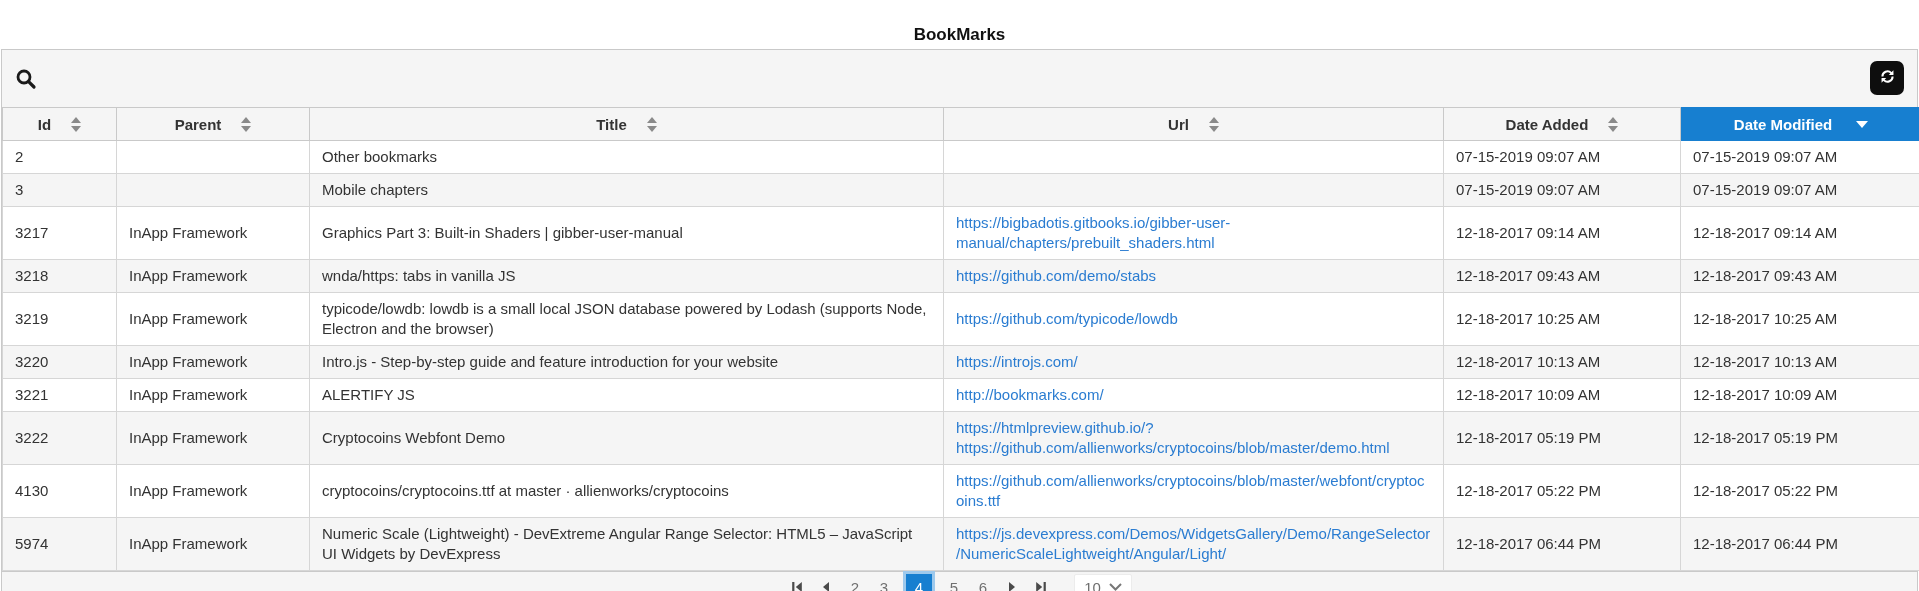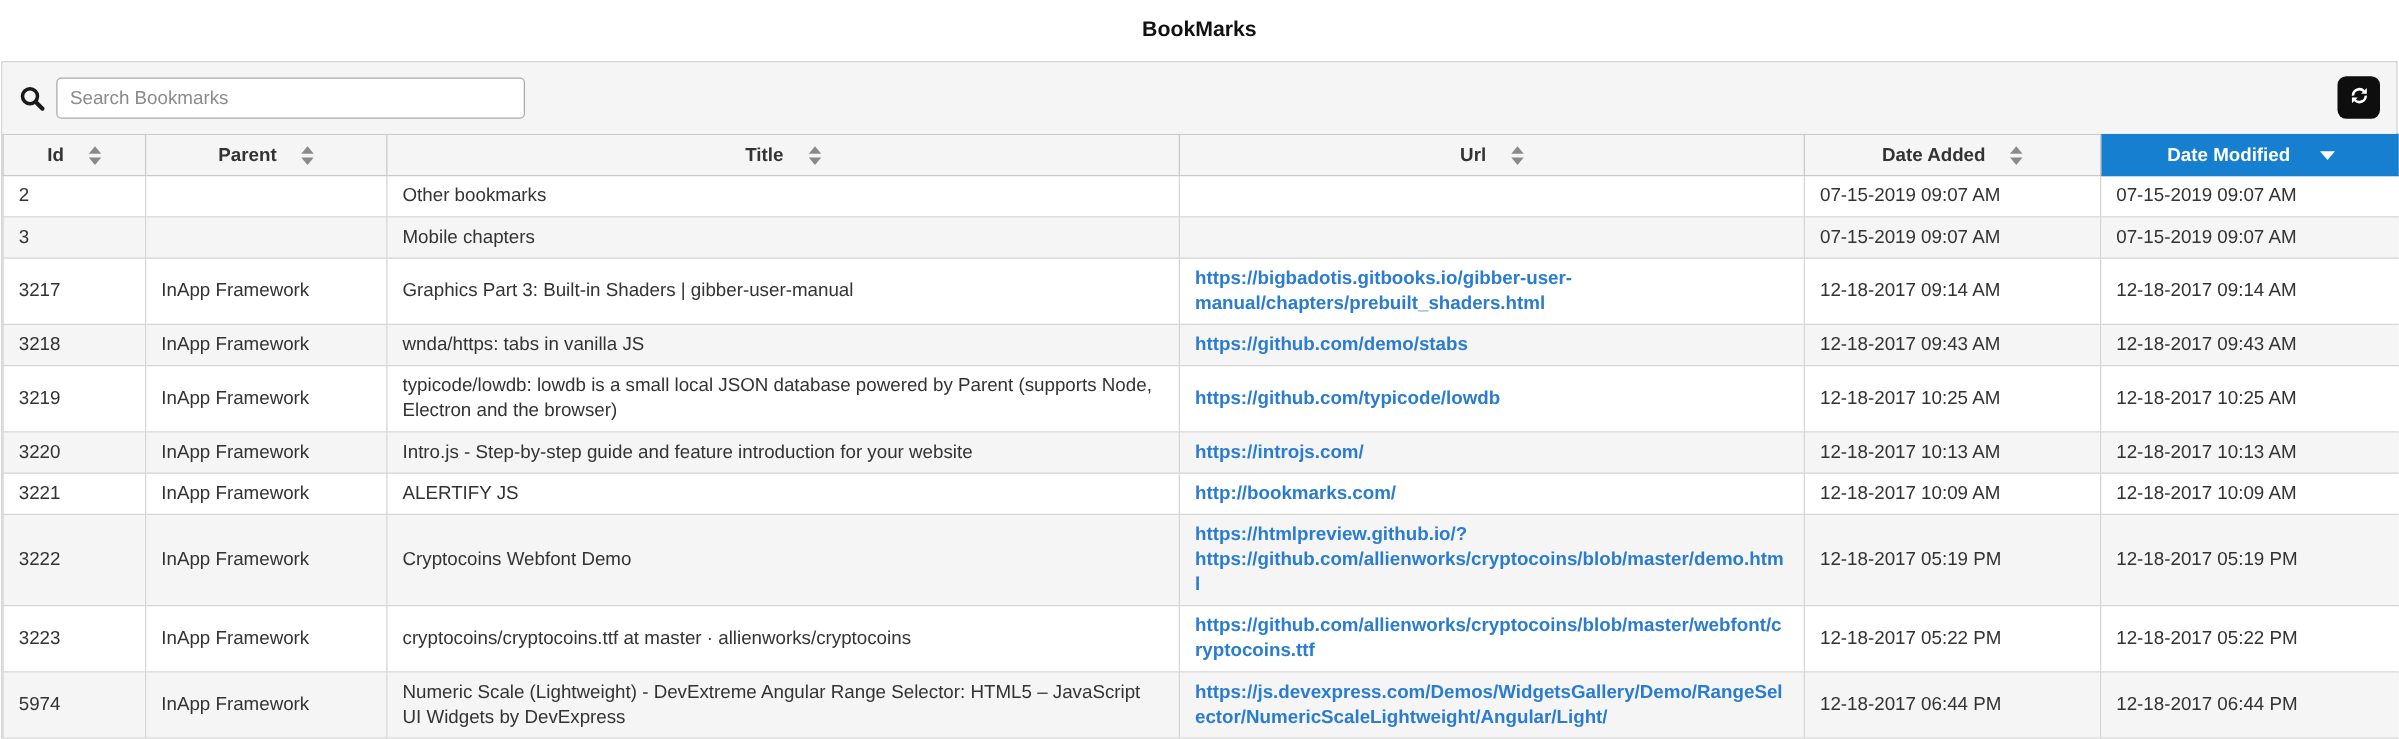--- a/index.html
+++ b/index.html
@@ -13,21 +13,21 @@
   }
   *{box-sizing:border-box;}
   html,body{margin:0;padding:0;}
   body{
     width:1919px;height:591px;position:relative;overflow:hidden;
     background:#fff;color:var(--text);
     font-family:"Liberation Sans","DejaVu Sans",sans-serif;font-size:15px;
   }
   .page-title{
     text-align:center;font-size:17px;font-weight:700;color:#111;
-    padding-top:14px;height:49px;
+    padding-top:25px;height:49px;
   }
   .panel{
     margin:0 1px;border:1px solid var(--border);
     display:flex;flex-direction:column;background:#fff;
   }
   
   .toolbar{
     height:57px;background:var(--panel-bg);
     display:flex;align-items:center;padding:0 13px;position:relative;
     flex:0 0 auto;
@@ -63,21 +63,21 @@
   .tri-up{width:0;height:0;border-left:5px solid transparent;border-right:5px solid transparent;border-bottom:6px solid #8a8a8a;}
   .tri-down{width:0;height:0;border-left:5px solid transparent;border-right:5px solid transparent;border-top:6px solid #8a8a8a;}
   .caret-desc{width:0;height:0;border-left:6px solid transparent;border-right:6px solid transparent;border-top:7px solid #fff;margin-left:4px;}
   tbody td{
     border:1px solid var(--cell-border);
     padding:6px 12px;line-height:20px;vertical-align:middle;
     overflow-wrap:break-word;word-wrap:break-word;
   }
   tbody tr{background:#fff;}
   tbody tr:nth-child(even){background:#f5f5f5;}
-  td.c-url a{color:var(--link);text-decoration:none;cursor:pointer;font-weight:bold;}
+  td.c-url a{color:var(--link);text-decoration:none;cursor:pointer;}
   
   .pager{
     height:31px;background:var(--panel-bg);border-top:1px solid var(--border);
     display:flex;align-items:center;justify-content:center;gap:9px;
     flex:0 0 auto;
   }
   .pg-btn{
     display:inline-flex;align-items:center;justify-content:center;
     min-width:20px;height:24px;cursor:pointer;color:#707070;font-size:15px;
     background:transparent;border:none;padding:0 4px;font-family:inherit;
@@ -104,21 +104,20 @@
 
 <div class="panel">
 
   <div class="toolbar">
     <span class="search-icon">
       <svg width="22" height="22" viewBox="0 0 22 22">
         <circle cx="9" cy="9" r="6" fill="none" stroke="#1a1a1a" stroke-width="2.8"></circle>
         <line x1="13.6" y1="13.6" x2="19" y2="19" stroke="#1a1a1a" stroke-width="3.2" stroke-linecap="round"></line>
       </svg>
     </span>
-    <input class="search-input" type="text" placeholder="Search Bookmarks" style="">
     <button class="refresh-btn" style="background: rgb(14, 14, 14);">
       <span>
         <svg width="17" height="17" viewBox="0 0 16 16">
           <path d="M3.2 8a4.8 4.8 0 0 1 8.2-3.4L12.8 6" fill="none" stroke="#fff" stroke-width="1.9"></path>
           <polygon points="13.6,2.2 13.6,6.6 9.2,6.6" fill="#fff"></polygon>
           <path d="M12.8 8a4.8 4.8 0 0 1-8.2 3.4L3.2 10" fill="none" stroke="#fff" stroke-width="1.9"></path>
           <polygon points="2.4,13.8 2.4,9.4 6.8,9.4" fill="#fff"></polygon>
         </svg>
       </span>
     </button>
@@ -217,21 +216,21 @@
     <td class="c-id">3218</td>
     <td class="c-parent">InApp Framework</td>
     <td class="c-title">wnda/https: tabs in vanilla JS</td>
     <td class="c-url"><a>https://github.com/demo/stabs</a></td>
     <td class="c-added">12-18-2017 09:43 AM</td>
     <td class="c-modified">12-18-2017 09:43 AM</td>
   </tr>
         <tr>
     <td class="c-id">3219</td>
     <td class="c-parent">InApp Framework</td>
-    <td class="c-title">typicode/lowdb: lowdb is a small local JSON database powered by Parent (supports Node, Electron and the browser)</td>
+    <td class="c-title">typicode/lowdb: lowdb is a small local JSON database powered by Lodash (supports Node, Electron and the browser)</td>
     <td class="c-url"><a>https://github.com/typicode/lowdb</a></td>
     <td class="c-added">12-18-2017 10:25 AM</td>
     <td class="c-modified">12-18-2017 10:25 AM</td>
   </tr>
         <tr>
     <td class="c-id">3220</td>
     <td class="c-parent">InApp Framework</td>
     <td class="c-title">Intro.js - Step-by-step guide and feature introduction for your website</td>
     <td class="c-url"><a>https://introjs.com/</a></td>
     <td class="c-added">12-18-2017 10:13 AM</td>
@@ -247,21 +246,21 @@
   </tr>
         <tr>
     <td class="c-id">3222</td>
     <td class="c-parent">InApp Framework</td>
     <td class="c-title">Cryptocoins Webfont Demo</td>
     <td class="c-url"><a>https://htmlpreview.github.io/? https://github.com/allienworks/cryptocoins/blob/master/demo.html</a></td>
     <td class="c-added">12-18-2017 05:19 PM</td>
     <td class="c-modified">12-18-2017 05:19 PM</td>
   </tr>
         <tr>
-    <td class="c-id">3223</td>
+    <td class="c-id">4130</td>
     <td class="c-parent">InApp Framework</td>
     <td class="c-title">cryptocoins/cryptocoins.ttf at master · allienworks/cryptocoins</td>
     <td class="c-url"><a>https://github.com/allienworks/cryptocoins/blob/master/webfont/cryptocoins.ttf</a></td>
     <td class="c-added">12-18-2017 05:22 PM</td>
     <td class="c-modified">12-18-2017 05:22 PM</td>
   </tr>
         <tr>
     <td class="c-id">5974</td>
     <td class="c-parent">InApp Framework</td>
     <td class="c-title">Numeric Scale (Lightweight) - DevExtreme Angular Range Selector: HTML5 – JavaScript UI Widgets by DevExpress</td>

